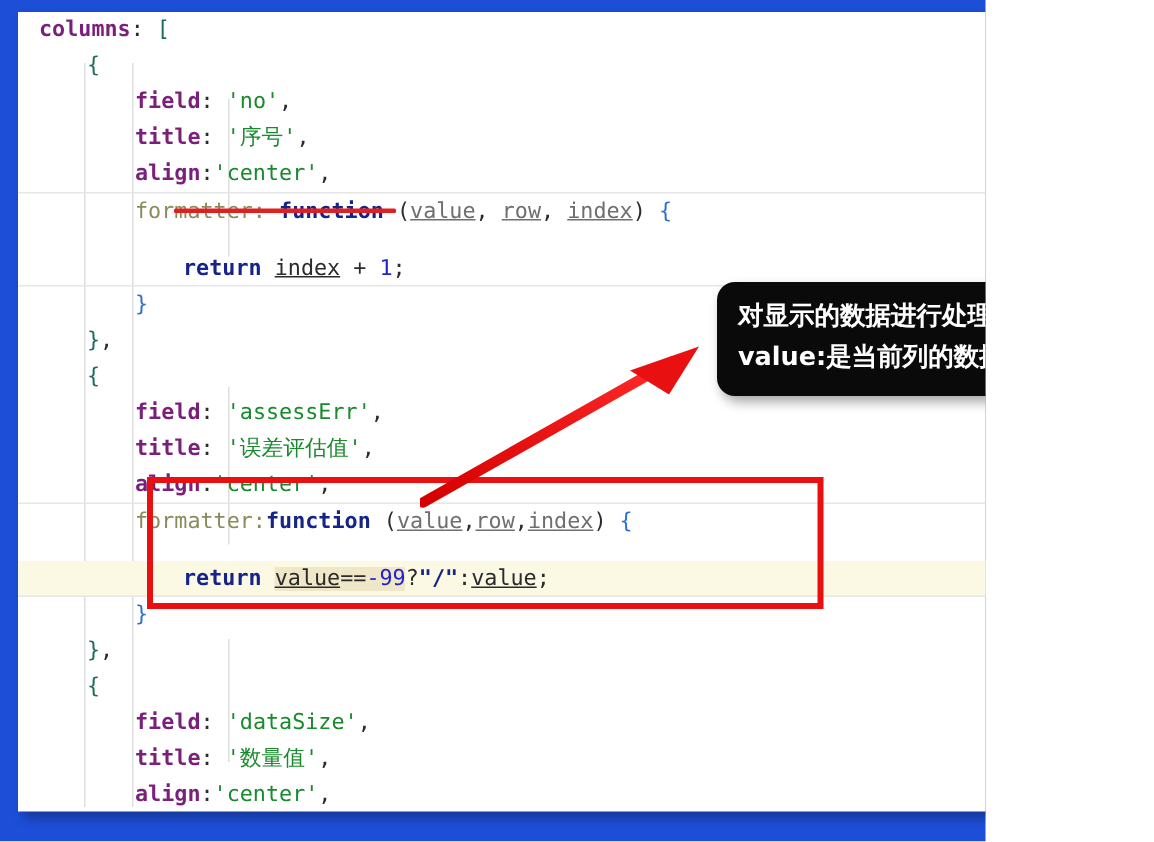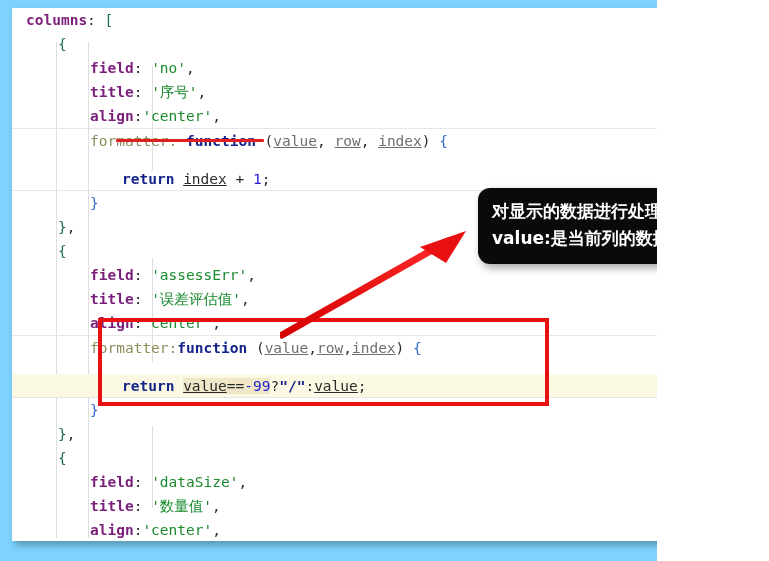--- a/index.html
+++ b/index.html
@@ -12,21 +12,21 @@
     overflow: hidden;
   }
   body {
     font-family: "DejaVu Sans Mono", "Liberation Mono", monospace;
   }
 
   #screen {
     position: relative;
     width: 657px;
     height: 561px;
-    background: #7dd3fc;
+    background: #1d4ed8;
     overflow: hidden;
   }
 
   
   #page {
     position: absolute;
     left: 12px;
     top: 8px;
     width: 740px;
     height: 533px;

